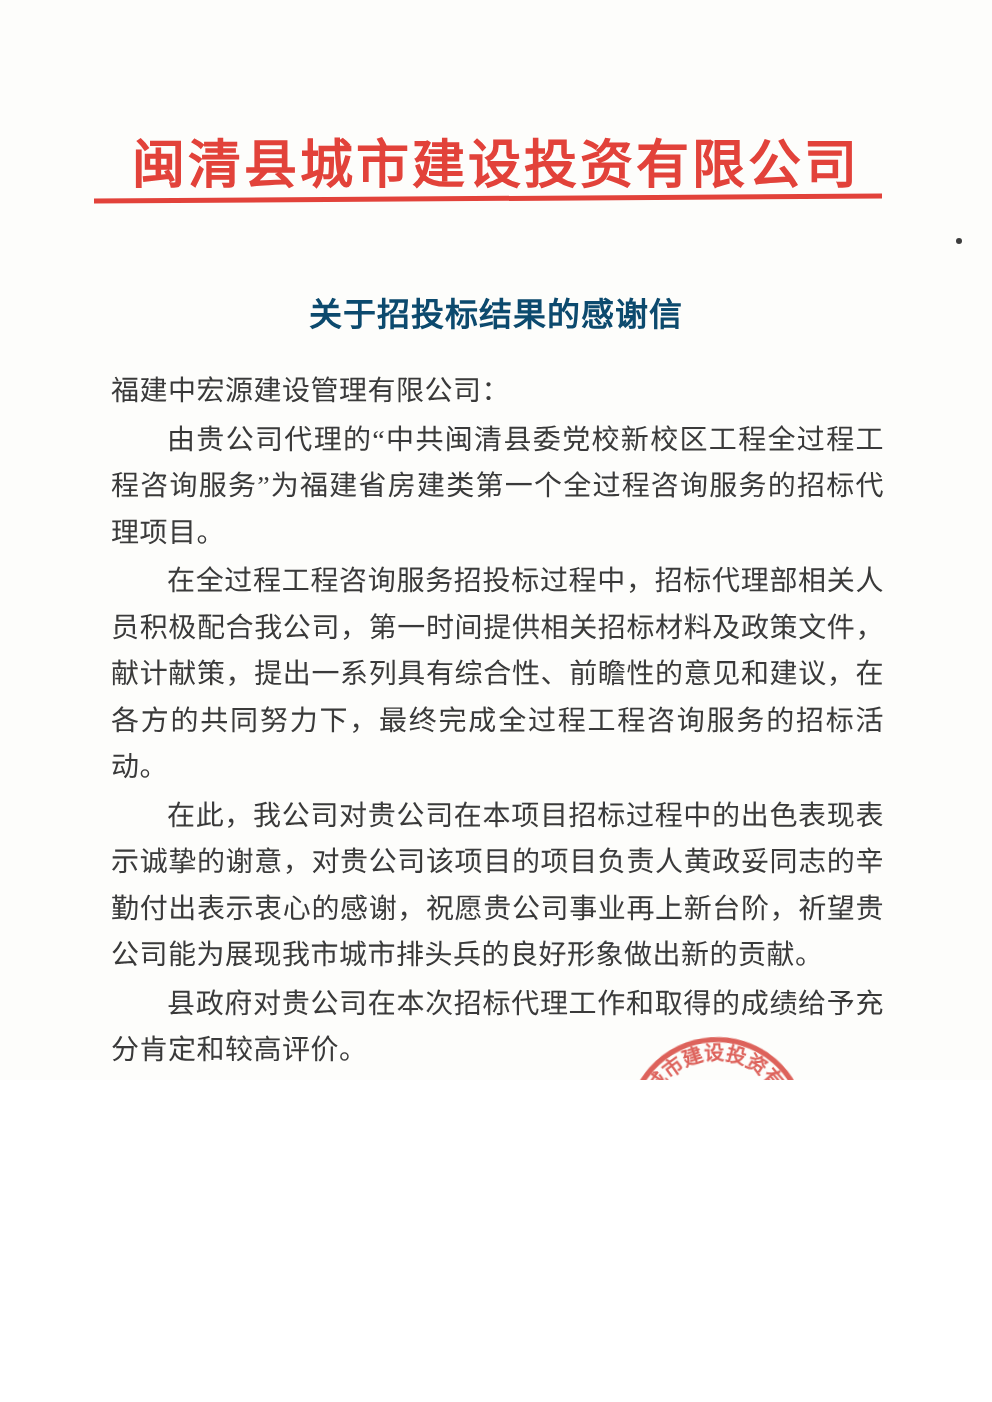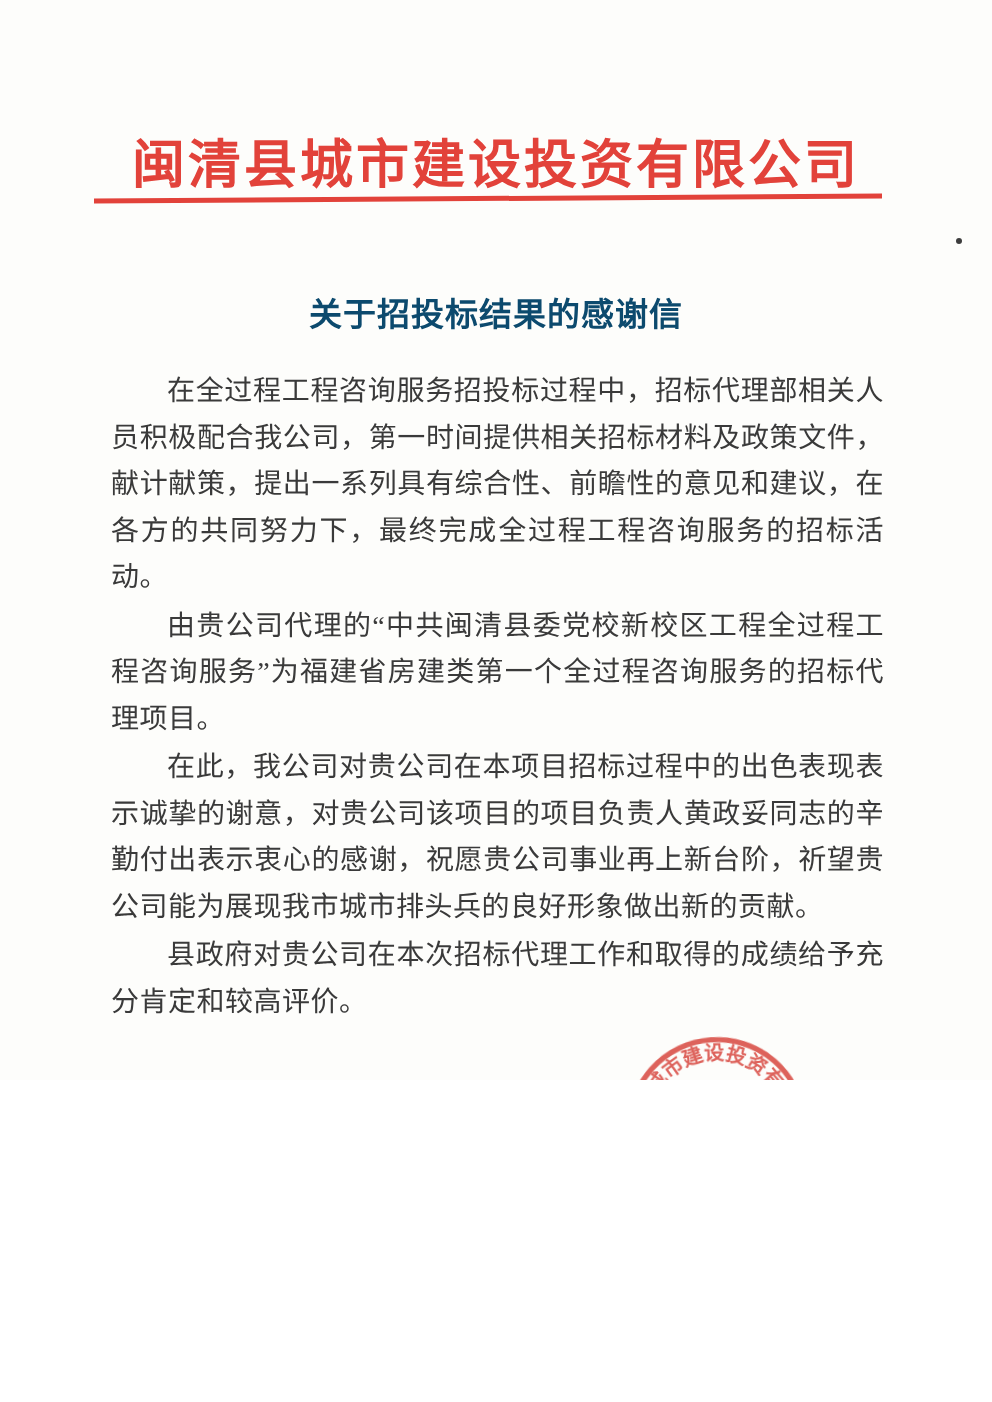--- a/index.html
+++ b/index.html
@@ -121,22 +121,23 @@
 
 <div class="page">
 
   <div class="letterhead-company">闽清县城市建设投资有限公司</div>
 
   <div class="red-rule"></div>
 
   <h1 class="doc-title">关于招投标结果的感谢信</h1>
 
   <div class="body-text">
+    <p class="salutation">福建中宏源建设管理有限公司：</p>
+    <p class="indent">由贵公司代理的“中共闽清县委党校新校区工程全过程工程咨询服务”为福建省房建类第一个全过程咨询服务的招标代理项目。</p>
     <p class="indent">在全过程工程咨询服务招投标过程中，招标代理部相关人员积极配合我公司，第一时间提供相关招标材料及政策文件，献计献策，提出一系列具有综合性、前瞻性的意见和建议，在各方的共同努力下，最终完成全过程工程咨询服务的招标活动。</p>
-    <p class="indent">由贵公司代理的“中共闽清县委党校新校区工程全过程工程咨询服务”为福建省房建类第一个全过程咨询服务的招标代理项目。</p>
     <p class="indent">在此，我公司对贵公司在本项目招标过程中的出色表现表示诚挚的谢意，对贵公司该项目的项目负责人黄政妥同志的辛勤付出表示衷心的感谢，祝愿贵公司事业再上新台阶，祈望贵公司能为展现我市城市排头兵的良好形象做出新的贡献。</p>
     <p class="indent">县政府对贵公司在本次招标代理工作和取得的成绩给予充分肯定和较高评价。</p>
   </div>
 
   <div class="sig-company">闽清县城市建设投资有限公司</div>
 
   <div class="sig-date">2019 年 7 月 20 日</div>
 
   <svg class="seal" viewBox="0 0 200 200" xmlns="http://www.w3.org/2000/svg">
     <defs>

